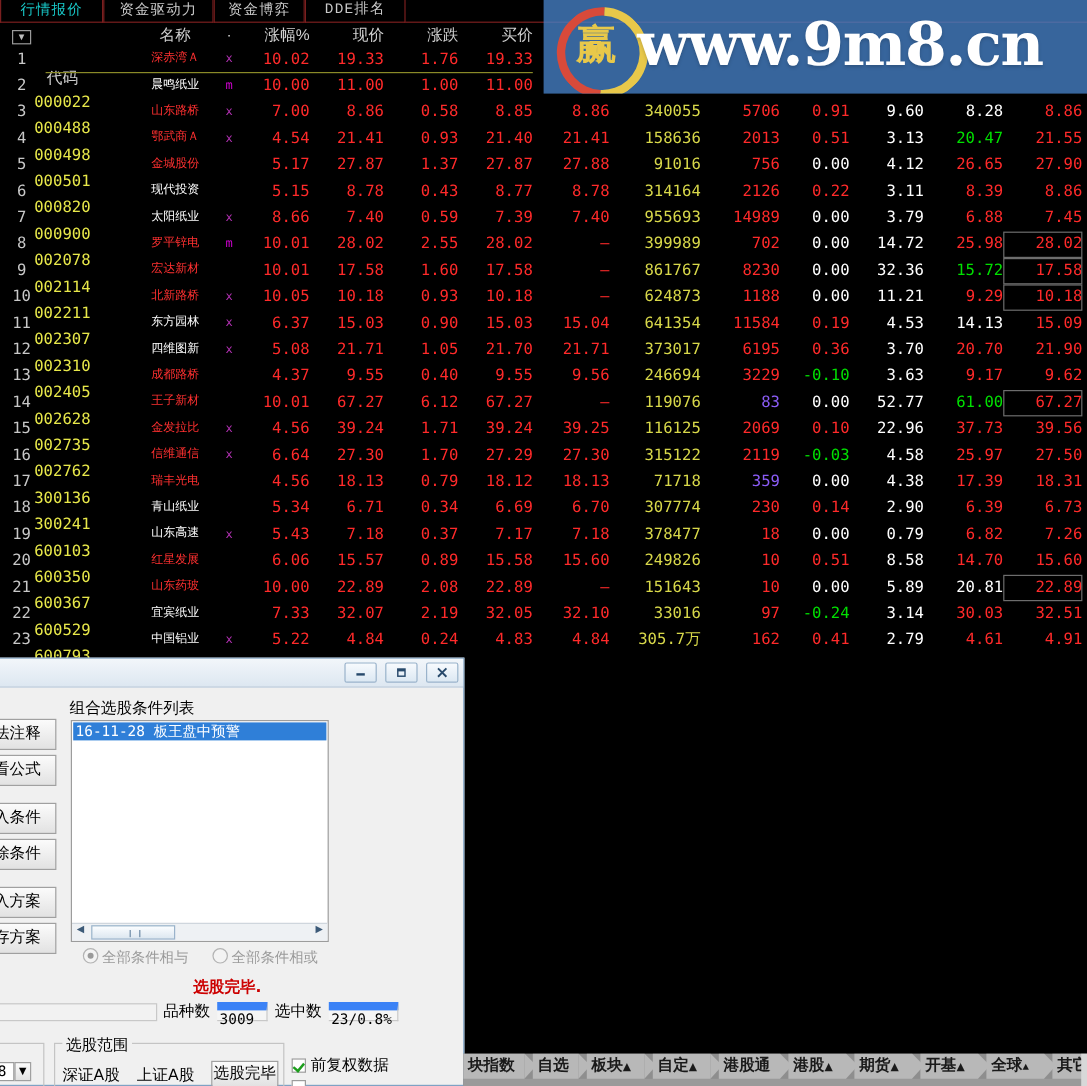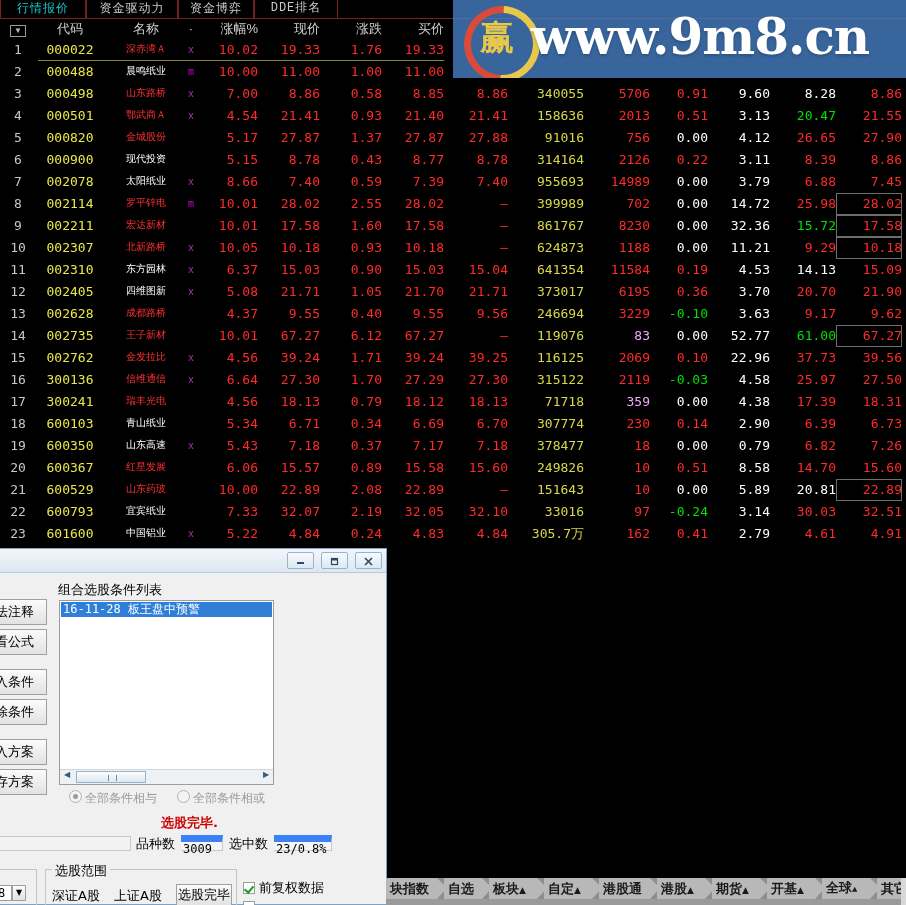--- a/index.html
+++ b/index.html
@@ -35,21 +35,21 @@
     font-family:"DejaVu Sans Mono","Liberation Mono",monospace;
     font-size:13px;white-space:nowrap;overflow:hidden;
   }
   .row.hdr .cell{height:20px;line-height:20px;font-size:13px;
     font-family:"Liberation Sans","DejaVu Sans",sans-serif;color:#d0d0d0;}
   .r{text-align:right;}
   .c{text-align:center;}
 
   
   .c-idx{left:0;width:36px;}
-  .c-code{left:38px;width:64px;}
+  .c-code{left:20px;width:64px;margin-top:36px;}
   .c-name{left:108px;width:76px;}
   .c-flag{left:184px;width:14px;}
   .c-pct{left:196px;width:62px;}
   .c-price{left:258px;width:62px;}
   .c-chg{left:320px;width:62px;}
   .c-buy{left:382px;width:62px;}
   .c-sell{left:446px;width:62px;}
   .c-vol{left:508px;width:76px;}
   .c-cnt{left:584px;width:66px;}
   .c-x1{left:650px;width:58px;}
@@ -60,21 +60,21 @@
   .col-name{font-family:Liberation Mono, monospace;font-size:10px;}
   .up{color:#ff2a2a;}
   .down{color:#00e000;}
   .flat{color:#ffffff;}
   .idx{color:#c8c8c8;}
   .code{color:#e8e84a;}
   .vol{color:#d8d84a;}
   .cnt{color:#d43fd4;}
   .cnt.g{color:#00e000;}
   .cnt.r{color:#ff2a2a;}
-  .cnt.w{color:#f0abfc;}
+  .cnt.w{color:#8b5cf6;}
   .nm-r{color:#ff3030;}
   .nm-w{color:#ffffff;}
   .dash{color:#ff2a2a;}
   .boxed{outline:1px solid #6d6d6d;outline-offset:-1px;}
   .flagx{color:#b030b0;font-size:10px;}
   .flagx.m{color:#d000d0;}
   .hdrline{position:absolute;left:38px;top:21px;width:406px;height:1px;background:#8a8a28;}
 
   
   .wm{

